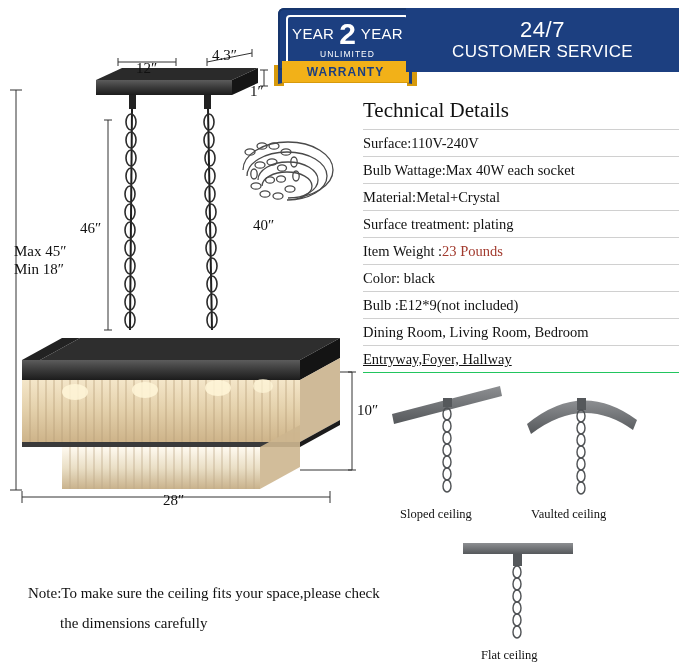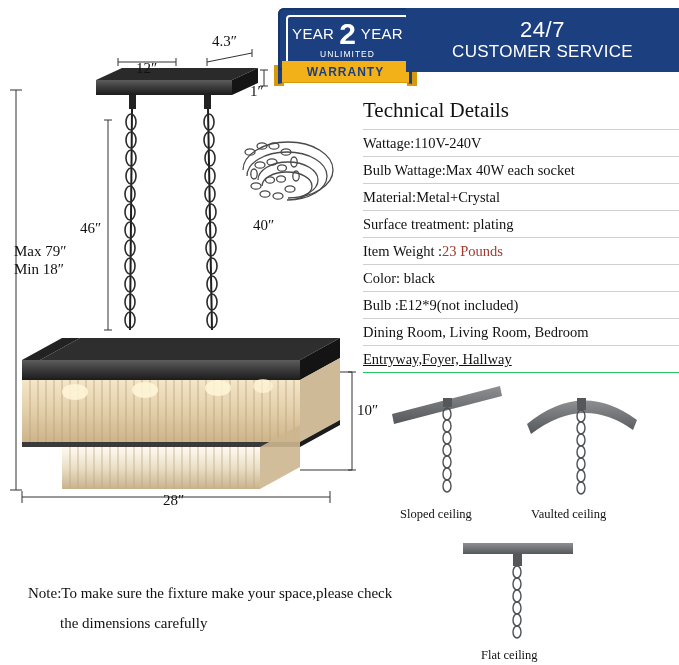--- a/index.html
+++ b/index.html
@@ -369,43 +369,43 @@
     <div class="badge-ribbon">WARRANTY</div>
   </div>
 
   <div class="banner">
     <div class="l1">24/7</div>
     <div class="l2">CUSTOMER SERVICE</div>
   </div>
 
   <div class="tech">
     <h2>Technical Details</h2>
-    <div class="tech-row">Wattage:110V-240V</div>
+    <div class="tech-row">Surface:110V-240V</div>
     <div class="tech-row">Bulb Wattage:Max 40W each socket</div>
     <div class="tech-row">Material:Metal+Crystal</div>
     <div class="tech-row">Surface treatment:  plating</div>
     <div class="tech-row"><span>Item Weight :</span><span class="hl">23 Pounds</span></div>
     <div class="tech-row">Color: black</div>
     <div class="tech-row">Bulb :E12*9(not included)</div>
     <div class="tech-row">Dining Room,  Living Room,  Bedroom</div>
     <div class="tech-row">Entryway,Foyer,  Hallway</div>
   </div>
 
   <div class="lab" style="left:136px;top:60px;">12″</div>
-  <div class="lab" style="left:212px;top:33px;">4.3″</div>
+  <div class="lab" style="left:212px;top:47px;">4.3″</div>
   <div class="lab" style="left:250px;top:83px;">1″</div>
   <div class="lab" style="left:80px;top:220px;">46″</div>
   <div class="lab" style="left:253px;top:217px;">40″</div>
-  <div class="lab" style="left:14px;top:243px;">Max 79″</div>
+  <div class="lab" style="left:14px;top:243px;">Max 45″</div>
   <div class="lab" style="left:14px;top:261px;">Min 18″</div>
   <div class="lab" style="left:357px;top:402px;">10″</div>
   <div class="lab" style="left:163px;top:492px;">28″</div>
 
   <div class="ceil-cap" style="left:400px;top:507px;">Sloped ceiling</div>
   <div class="ceil-cap" style="left:531px;top:507px;">Vaulted ceiling</div>
   <div class="ceil-cap" style="left:481px;top:648px;">Flat ceiling</div>
 
   <div class="note">
-    <div>Note:To make sure the fixture make your space,please check</div>
+    <div>Note:To make sure the ceiling fits your space,please check</div>
     <div style="margin-left:32px;">the dimensions carefully</div>
   </div>
 
 </div>
 
 </body></html>

